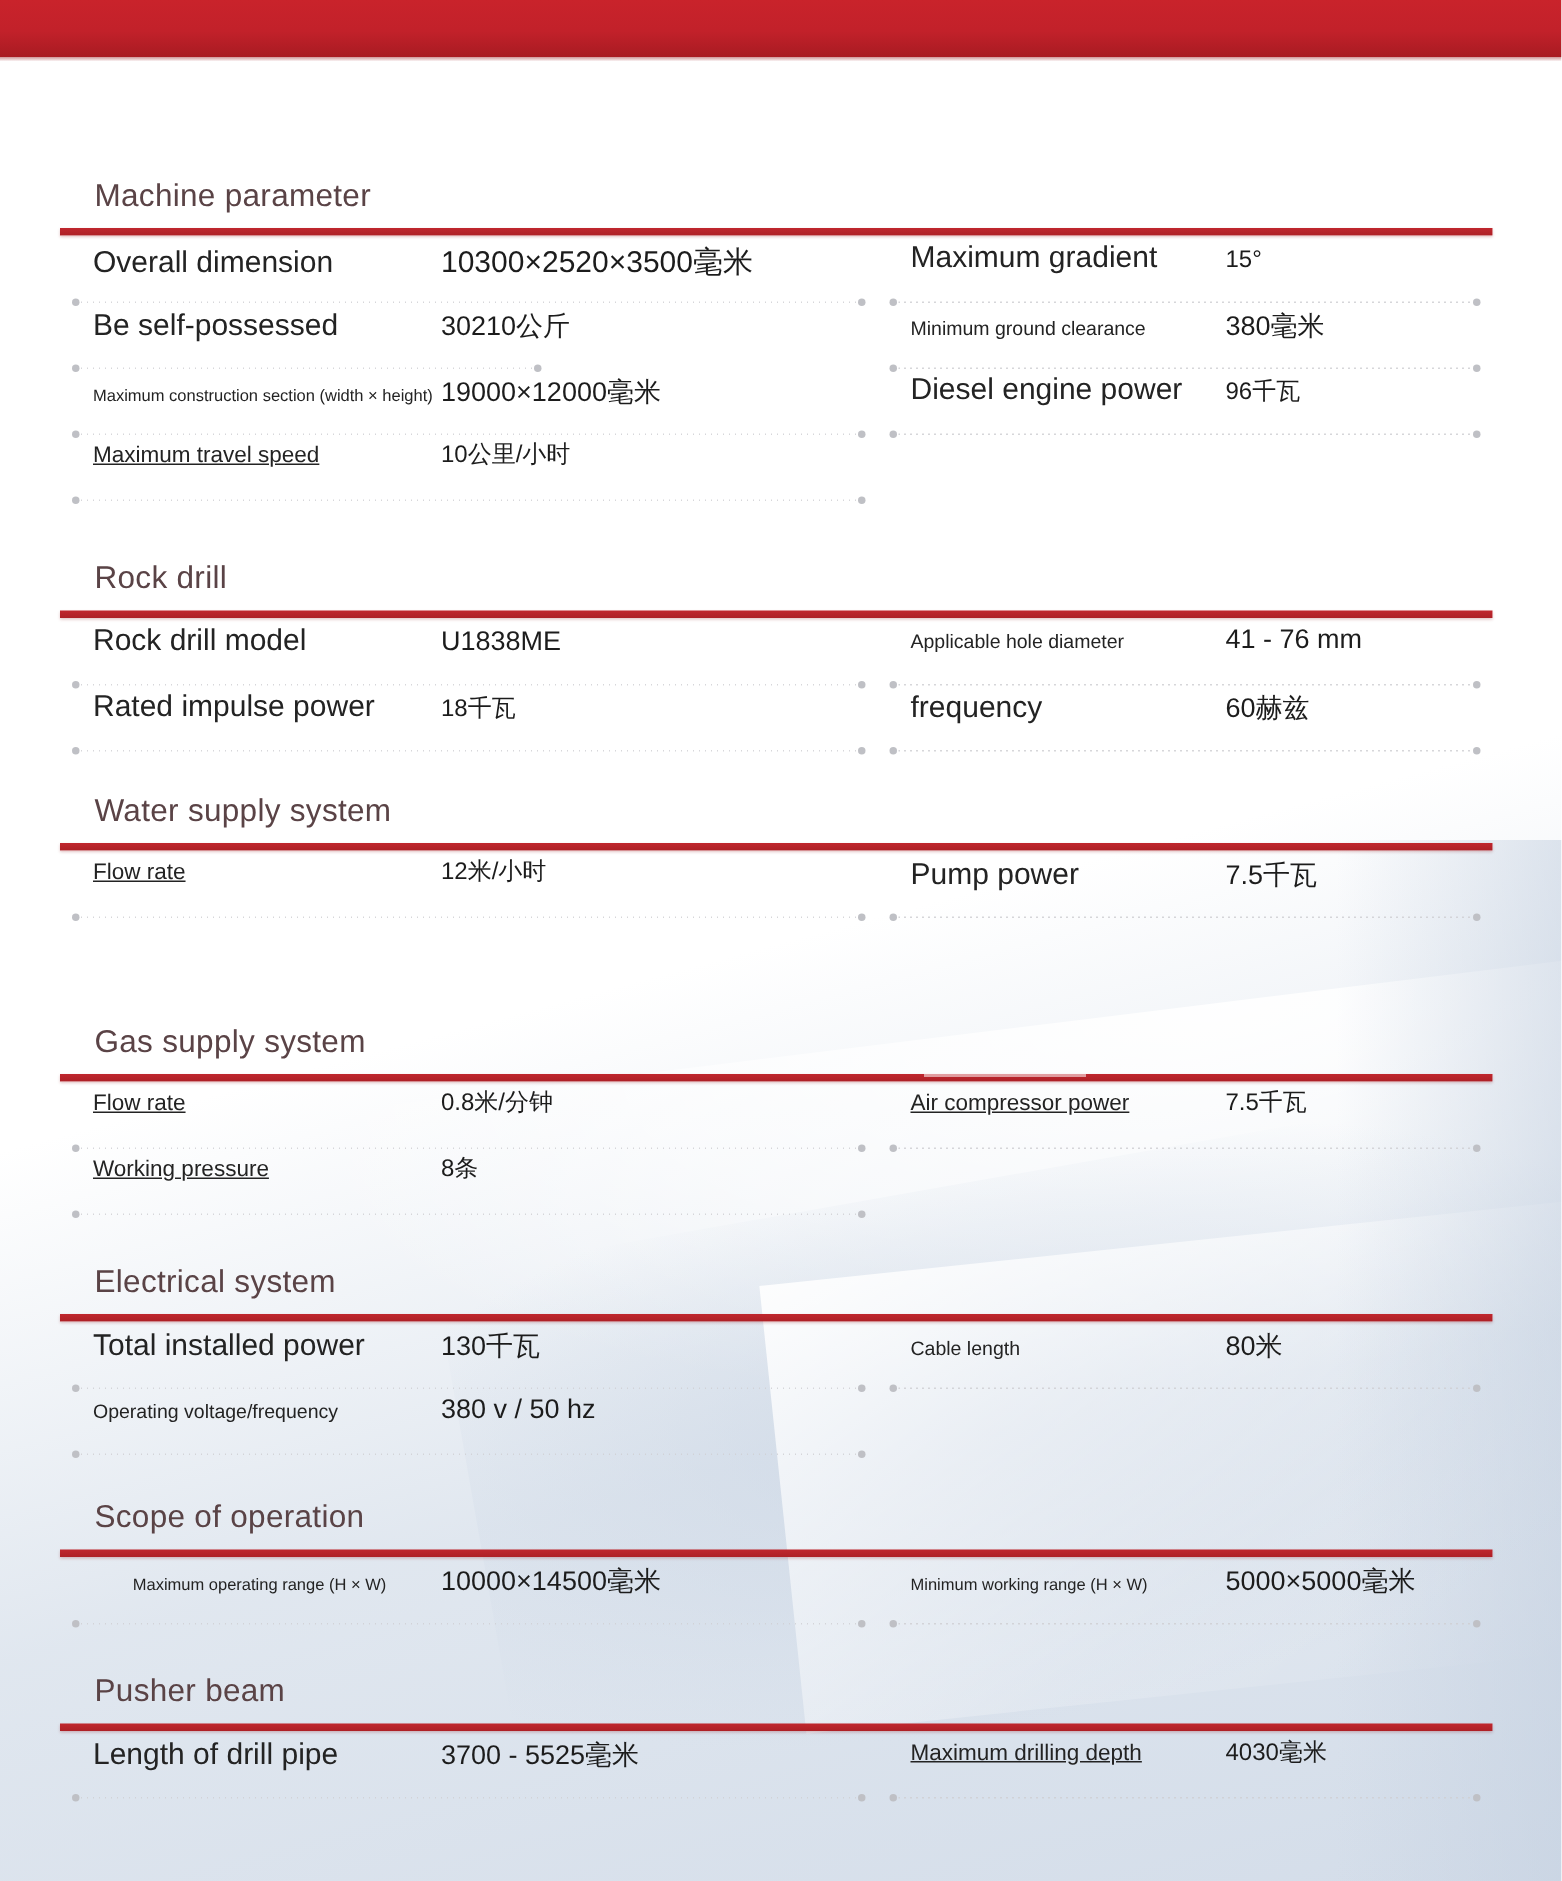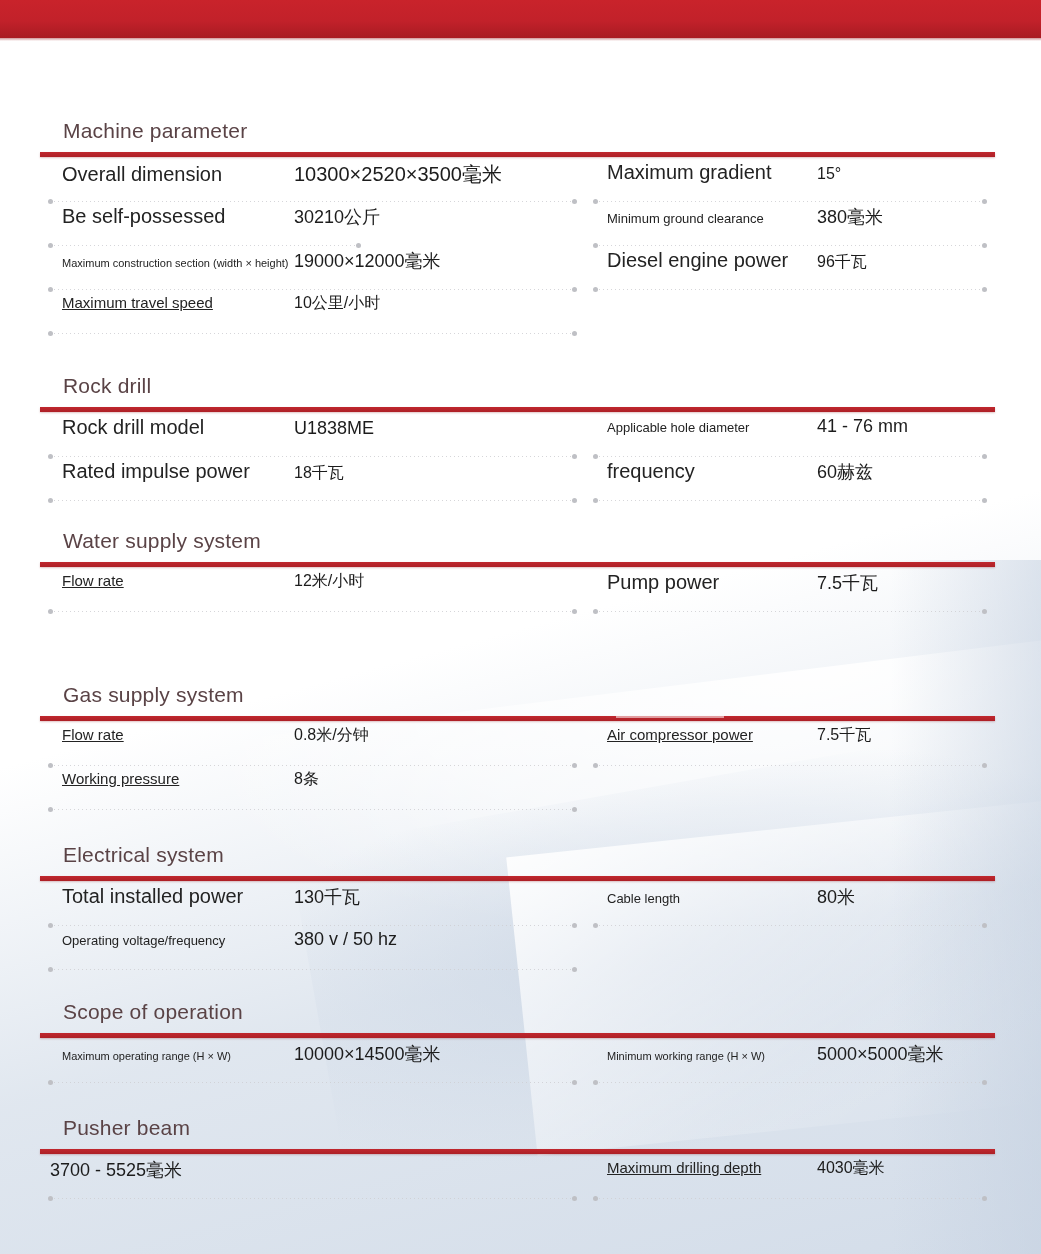--- a/index.html
+++ b/index.html
@@ -453,21 +453,21 @@
     </div>
   </div>
 
   <div class="section" style="top:999px;">
     <div class="section-title">Scope of operation</div>
     <div class="section-rule"></div>
     <div class="cols">
       <div class="col">
         <div class="row">
           <div class="row-inner">
-            <div class="label lab-xs" style="width:222px;">Maximum operating range (H × W)</div>
+            <div class="label lab-xs" style="width:222px;text-align:center;">Maximum operating range (H × W)</div>
             <div class="value val-lg vpad-c">10000×14500毫米</div>
           </div>
           <div class="dotline">
               <span class="cap l"></span>
               <span class="line"></span>
               <span class="cap r"></span>
             </div>
         </div>
       </div>
       <div class="col right">
@@ -486,20 +486,21 @@
     </div>
   </div>
 
   <div class="section" style="top:1115px;">
     <div class="section-title">Pusher beam</div>
     <div class="section-rule"></div>
     <div class="cols">
       <div class="col">
         <div class="row">
           <div class="row-inner">
+            <div class="label lab-xl" style="width:222px;">Length of drill pipe</div>
             <div class="value val-lg vpad-c">3700 - 5525毫米</div>
           </div>
           <div class="dotline">
               <span class="cap l"></span>
               <span class="line"></span>
               <span class="cap r"></span>
             </div>
         </div>
       </div>
       <div class="col right">

